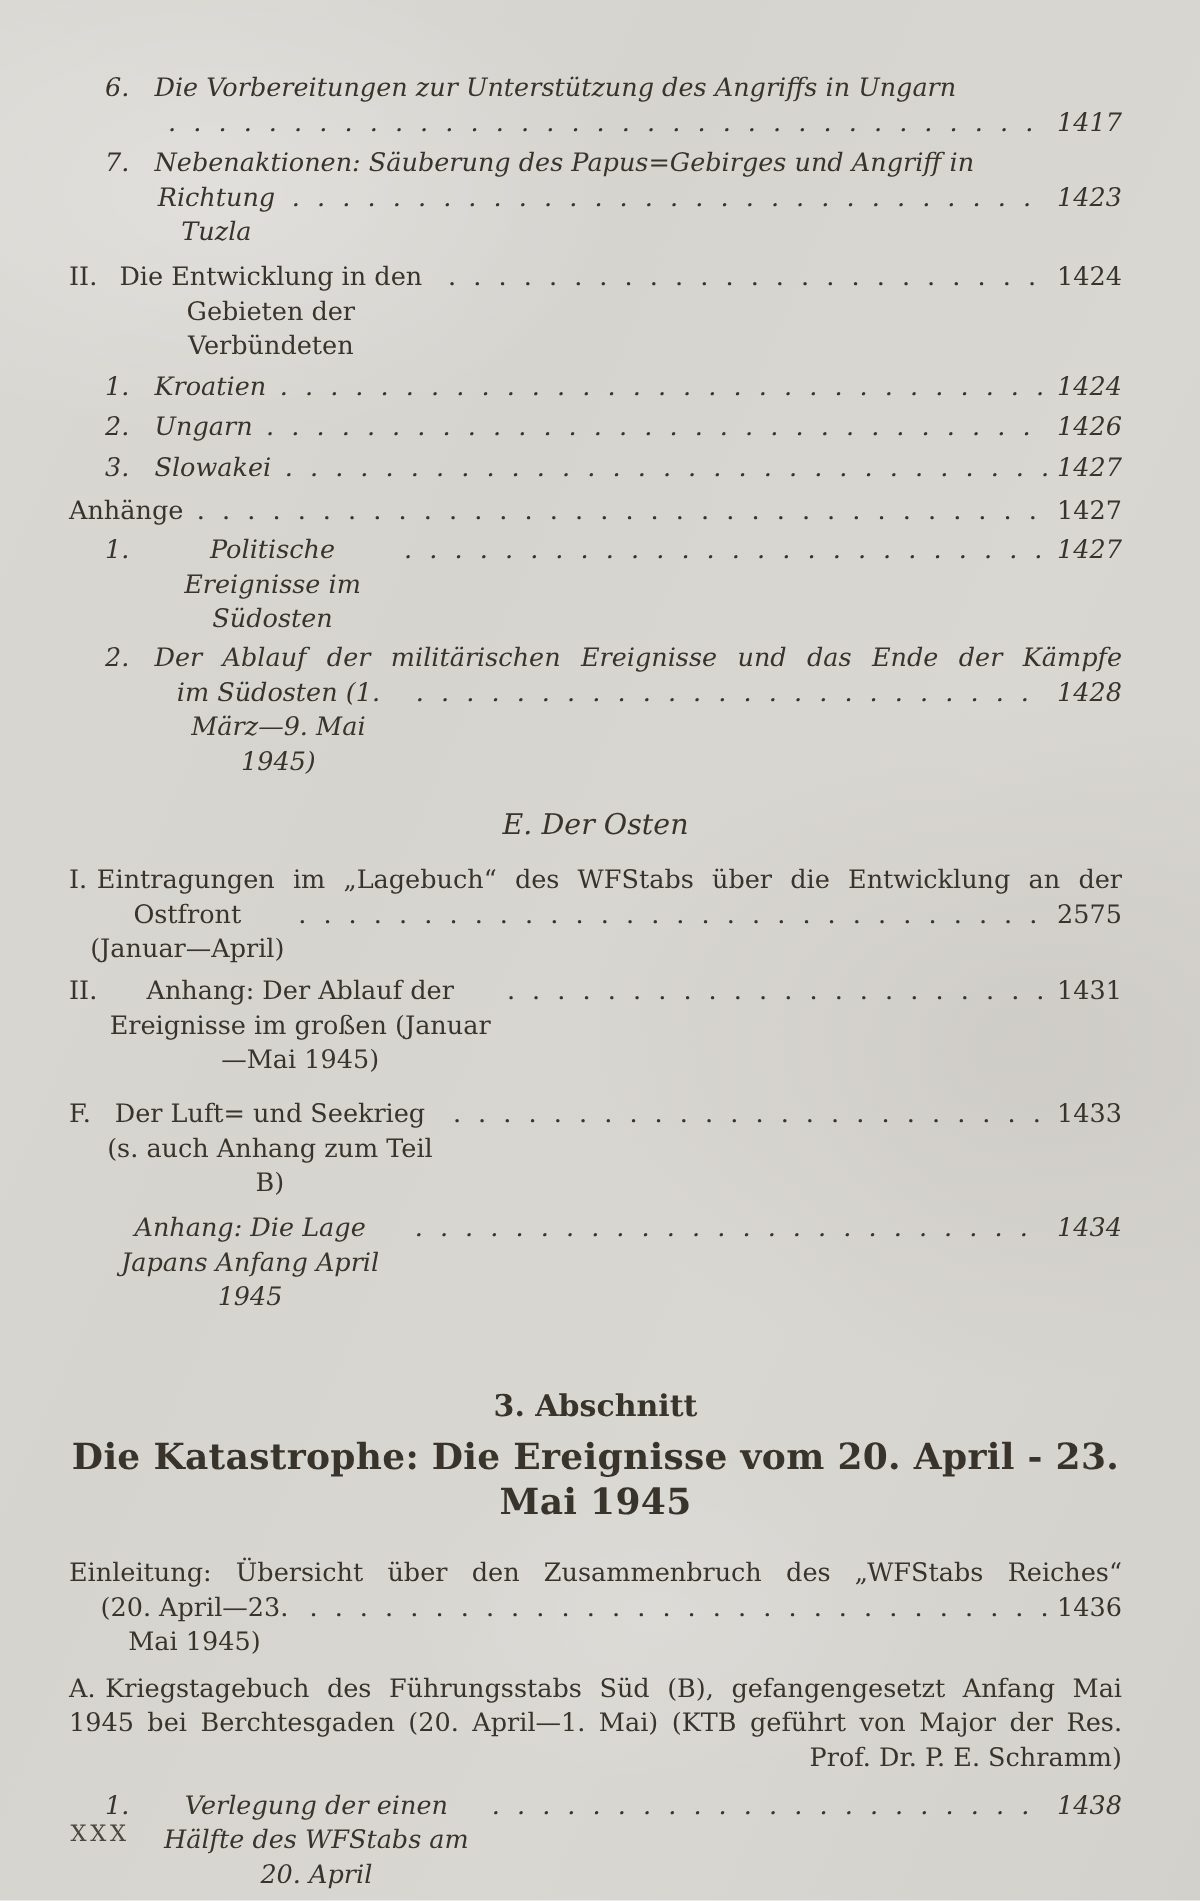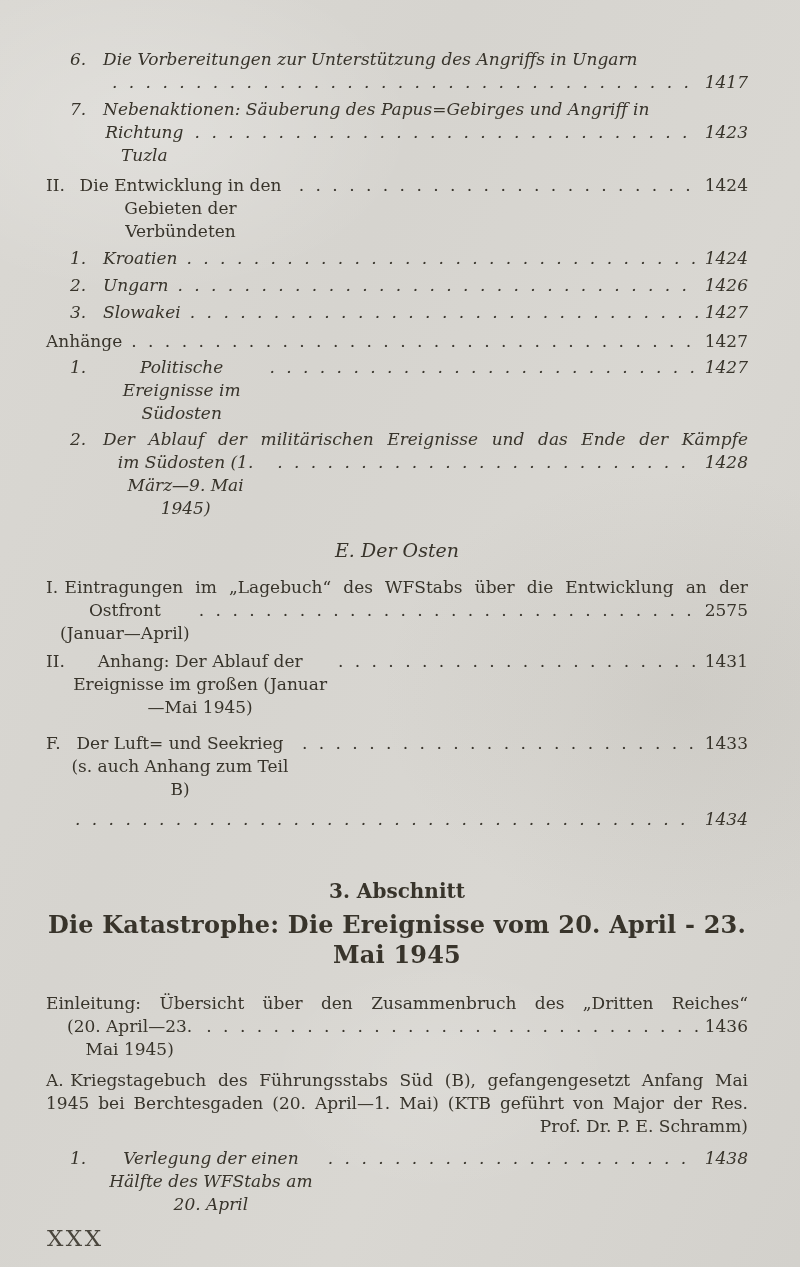--- a/index.html
+++ b/index.html
@@ -43,22 +43,22 @@
   .leader{
     flex:1 1 auto;min-width:14px;overflow:hidden;white-space:nowrap;
     margin:0 7px 0 9px;text-align:right;color:var(--ink);
   }
   .leader::before{
     content:". . . . . . . . . . . . . . . . . . . . . . . . . . . . . . . . . . . . . . . . . . . . . . . .";
     word-spacing:6px;
   }
   .pagenum{flex:0 0 auto;white-space:nowrap;}
   .footer{
-    position:absolute;left:47px;bottom:16px;
-    font-size:23px;letter-spacing:2.5px;color:var(--ink-soft);
+    position:absolute;left:47px;bottom:36px;
+    font-size:15px;letter-spacing:2.5px;color:var(--ink-soft);
   }
 </style>
 </head>
 <body>
 
 <div class="page">
   <div class="toc">
       <div class="entry sub italic" style="margin-top: 0px;">
         <span class="label">6.</span>
         <div class="line">
@@ -158,32 +158,33 @@
       <div class="entry main" style="margin-top: 13px;">
         <div class="line">
           <span class="mlabel">F.</span>
           <span class="text">Der Luft= und Seekrieg (s. auch Anhang zum Teil B)</span>
           <span class="leader"></span>
           <span class="pagenum">1433</span>
         </div>
       </div>
       <div class="entry main italic" style="margin-top: 7px; padding-left: 20px;">
         <div class="line">
+          <span class="text">Anhang: Die Lage Japans Anfang April 1945</span>
           <span class="leader"></span>
           <span class="pagenum">1434</span>
         </div>
       </div>
       <div class="entry heading h-lg" style="margin-top: 46px;">
         <div class="line center"><span class="text">3. Abschnitt</span></div>
       </div>
       <div class="entry heading h-xl" style="margin-top: 5px;">
         <div class="line center"><span class="text">Die Katastrophe: Die Ereignisse vom 20. April - 23. Mai 1945</span></div>
       </div>
       <div class="entry main" style="margin-top: 22px;">
-        <div class="line justify"><span class="text">Einleitung: Übersicht über den Zusammenbruch des „Dritten Reiches“</span></div>
+        <div class="line justify"><span class="text">Einleitung: Übersicht über den Zusammenbruch des „WFStabs Reiches“</span></div>
         <div class="line" style="padding-left: 16px;">
           <span class="text">(20. April—23. Mai 1945)</span>
           <span class="leader"></span>
           <span class="pagenum">1436</span>
         </div>
       </div>
       <div class="entry main" style="margin-top: 8px;">
         <div class="line justify"><span class="mlabel">A.</span><span class="text">Kriegstagebuch des Führungsstabs Süd (B), gefangengesetzt Anfang Mai</span></div>
         <div class="line justify"><span class="text">1945 bei Berchtesgaden (20. April—1. Mai) (KTB geführt von Major der Res.</span></div>
         <div class="line center"><span class="text">Prof. Dr. P. E. Schramm)</span></div>

